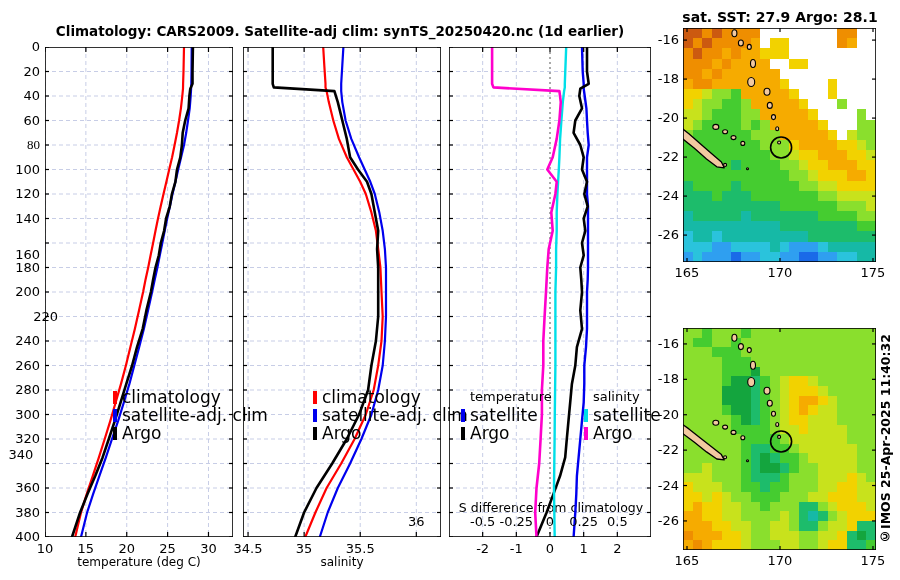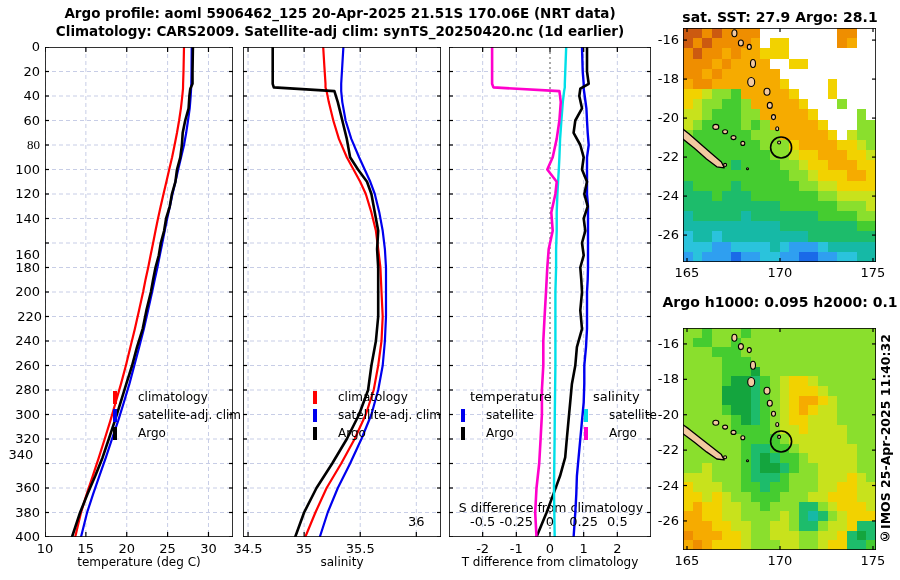--- a/index.html
+++ b/index.html
@@ -8,41 +8,38 @@
   .title-line{position:absolute;left:5px;width:670px;text-align:center;
               font-size:13.5px;font-weight:bold;white-space:nowrap;}
   .map-title{position:absolute;text-align:center;font-size:14px;font-weight:bold;white-space:nowrap;}
   .xlabel{position:absolute;text-align:center;font-size:12px;white-space:nowrap;}
   .tick{position:absolute;font-size:13px;white-space:nowrap;}
   .tick.center{text-align:center;}
   .tick.right{text-align:right;}
   .inner-note{position:absolute;text-align:center;font-size:12.5px;white-space:nowrap;}
   .lgd-row{position:absolute;display:flex;align-items:center;height:16px;}
   .lgd-marker{display:inline-block;width:4px;height:13px;margin-right:5px;}
-  .lgd-label{font-size:12px;white-space:nowrap;padding-left:16px;}
+  .lgd-label{font-size:17px;white-space:nowrap;}
   .lgd-header{font-size:13px;white-space:nowrap;position:absolute;}
   .watermark{position:absolute;left:874px;top:328px;width:22px;height:222px;
              writing-mode:vertical-rl;transform:rotate(180deg);
              display:flex;align-items:center;justify-content:center;
              font-size:12.5px;font-weight:600;white-space:nowrap;}
   svg{position:absolute;overflow:hidden;}
 </style>
 </head>
 <body>
 
 <div class="figure">
-  <div class="title-line" style="top:5px">Argo profile: aoml 5906462_125 20-Apr-2025 21.51S 170.06E (NRT data)</div>
   <div class="title-line" style="top:23px">Climatology: CARS2009. Satellite-adj clim: synTS_20250420.nc (1d earlier)</div>
 
   <div class="map-title" style="left:668px;top:9px;width:224px">sat. SST: 27.9 Argo: 28.1</div>
-  <div class="map-title" style="left:660px;top:294px;width:240px">Argo h1000: 0.095 h2000: 0.1</div>
 
   <div class="xlabel" style="left:39px;top:555px;width:200px">temperature (deg C)</div>
   <div class="xlabel" style="left:242px;top:555px;width:200px">salinity</div>
-  <div class="xlabel" style="left:450px;top:555px;width:200px">T difference from climatology</div>
 
   <div class="inner-note" style="left:452px;top:500px;width:198px">S difference from climatology</div>
 
   <div class="watermark">©IMOS 25-Apr-2025 11:40:32</div>
 
   <div id="plots">
       <svg width="188" height="490" style="left: 45px; top: 47px;">
         <line x1="0" y1="24.5" x2="188" y2="24.5" stroke="#c7cde6" stroke-width="1" stroke-dasharray="4 3"></line>
         <line x1="0" y1="49" x2="188" y2="49" stroke="#c7cde6" stroke-width="1" stroke-dasharray="4 3"></line>
         <line x1="0" y1="73.5" x2="188" y2="73.5" stroke="#c7cde6" stroke-width="1" stroke-dasharray="4 3"></line>
@@ -133,21 +130,21 @@
       <div class="tick right" style="left: 2px; top: 63.5px; width: 38px;">20</div>
       <div class="tick right" style="left: 2px; top: 88px; width: 38px;">40</div>
       <div class="tick right" style="left: 2px; top: 112.5px; width: 38px;">60</div>
       <div class="tick right" style="left: 2px; top: 137px; width: 38px; font-family: Liberation Serif, serif;">80</div>
       <div class="tick right" style="left: 2px; top: 161.5px; width: 38px;">100</div>
       <div class="tick right" style="left: 2px; top: 186px; width: 38px;">120</div>
       <div class="tick right" style="left: 2px; top: 210.5px; width: 38px;">140</div>
       <div class="tick right" style="left: 2px; top: 235px; width: 38px; margin-top: 12px;">160</div>
       <div class="tick right" style="left: 2px; top: 259.5px; width: 38px;">180</div>
       <div class="tick right" style="left: 2px; top: 284px; width: 38px;">200</div>
-      <div class="tick right" style="left: 4px; top: 308.5px; width: 38px;">220</div>
+      <div class="tick right" style="left: 20px; top: 308.5px; width: 38px;">220</div>
       <div class="tick right" style="left: 2px; top: 333px; width: 38px;">240</div>
       <div class="tick right" style="left: 2px; top: 357.5px; width: 38px;">260</div>
       <div class="tick right" style="left: 2px; top: 382px; width: 38px;">280</div>
       <div class="tick right" style="left: 2px; top: 406.5px; width: 38px;">300</div>
       <div class="tick right" style="left: 2px; top: 431px; width: 38px;">320</div>
       <div class="tick right" style="left: 2px; top: 447px; width: 38px; text-align: center;">340</div>
       <div class="tick right" style="left: 2px; top: 480px; width: 38px;">360</div>
       <div class="tick right" style="left: 2px; top: 504.5px; width: 38px;">380</div>
       <div class="tick right" style="left: 2px; top: 529px; width: 38px;">400</div>
       <svg width="198" height="490" style="left: 243px; top: 47px;">

